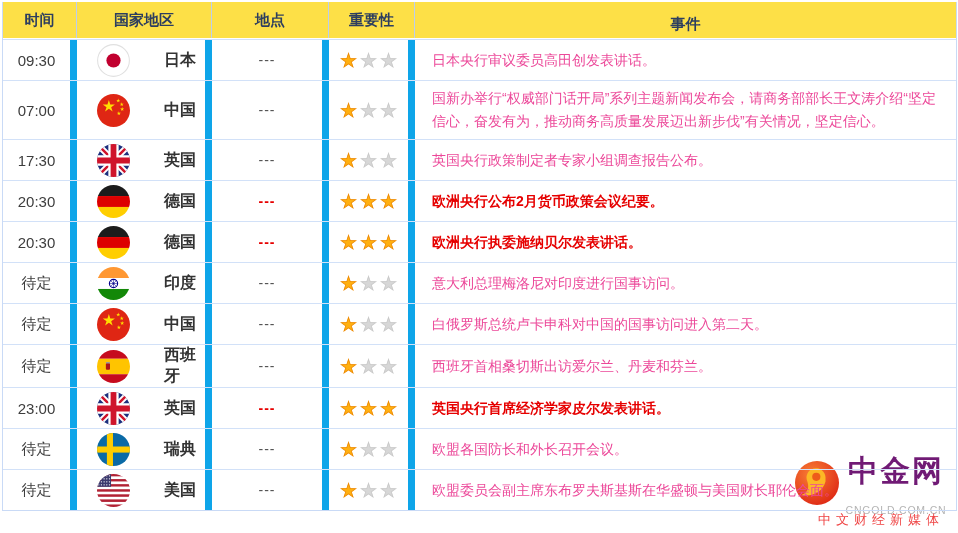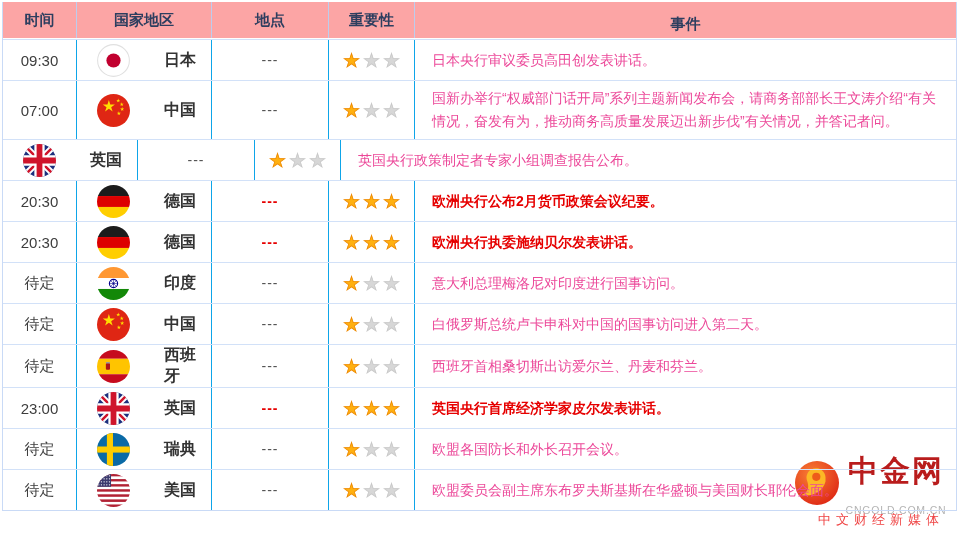--- a/index.html
+++ b/index.html
@@ -6,45 +6,45 @@
   body{
     width:958px;height:533px;background:#ffffff;
     font-family:"Liberation Sans","DejaVu Sans",sans-serif;
     position:relative;overflow:hidden;
   }
   .stage{position:absolute;inset:0;}
   
   .watermark{position:absolute;right:8px;bottom:4px;width:156px;height:76px;z-index:1;pointer-events:none;}
   .wm-icon{position:absolute;left:0;top:7px;}
   .wm-text{position:absolute;left:50px;top:2px;width:104px;text-align:center;}
-  .wm-brand{font-size:30px;font-weight:bold;color:#b91c1c;line-height:1.05;letter-spacing:2px;white-space:nowrap;}
+  .wm-brand{font-size:30px;font-weight:bold;color:#701a75;line-height:1.05;letter-spacing:2px;white-space:nowrap;}
   .wm-domain{font-size:10.5px;color:#b4b4b4;letter-spacing:0.8px;margin-top:17px;white-space:nowrap;}
   .wm-slogan{position:absolute;left:24px;bottom:0;font-size:13px;color:#ef4444;letter-spacing:5px;white-space:nowrap;}
   
   .calendar{
     position:absolute;left:2px;top:2px;width:953px;z-index:2;
     border:1px solid #c9daf6;border-top:none;background:transparent;
   }
-  .thead{display:flex;background:#fca5a5;height:36px;align-items:stretch;
+  .thead{display:flex;background:#fde047;height:36px;align-items:stretch;
          border-bottom:1px solid #ffffff;}
   .thead .cell{
     display:flex;align-items:center;justify-content:center;
     font-size:15px;font-weight:bold;color:#2d3e5f;
     border-right:1px solid #bccdee;box-sizing:border-box;
   }
   .thead .cell:last-child{border-right:none;margin-top:8px;}
   .trow{display:flex;align-items:stretch;border-top:1px solid #d2e1f8;background:transparent;}
   .trow:first-child{border-top:1px solid #d2e1f8;}
   .cell{box-sizing:border-box;}
   .c-time{width:74px;min-width:74px;}
   .c-country{width:135px;min-width:135px;}
   .c-loc{width:117px;min-width:117px;text-align:right;}
   .c-imp{width:86px;min-width:86px;}
   .c-event{flex:1;}
-  .trow .cell{border-right:1px solid #0ea5e9;display:flex;align-items:center;min-height:40px;}
+  .trow .cell{border-right:7px solid #0ea5e9;display:flex;align-items:center;min-height:40px;}
   .trow .cell:last-child{border-right:none;}
   .trow .c-time{justify-content:center;font-size:15px;color:#3d3d3d;}
   .trow .c-country{justify-content:flex-start;padding-left:20px;gap:10px;}
   .cname{font-size:16px;font-weight:bold;color:#333333;margin-left:24px;}
   .flag{width:33px;height:33px;display:inline-flex;}
   .flag svg{width:33px;height:33px;display:block;}
   .trow .c-loc{justify-content:center;font-size:14px;color:#555555;letter-spacing:1px;}
   .trow .c-imp{justify-content:center;gap:3px;}
   .star{font-size:19px;line-height:1;}
   .star.on{color:#ffb010;-webkit-text-stroke:0.8px #ee8a00;}
@@ -127,23 +127,24 @@
               </svg>
             </span>
         <span class="cname">中国</span>
       </div>
       <div class="cell c-loc">---</div>
       <div class="cell c-imp">
             <span class="star on">★</span>
             <span class="star off">★</span>
             <span class="star off">★</span>
           </div>
-      <div class="cell c-event">国新办举行“权威部门话开局”系列主题新闻发布会，请商务部部长王文涛介绍“有关情况，奋发有为，推动商务高质量发展迈出新步伐”有关情况，并答记者问。</div>
-    </div>
-        <div class="trow">
+      <div class="cell c-event">国新办举行“权威部门话开局”系列主题新闻发布会，请商务部部长王文涛介绍“坚定信心，奋发有为，推动商务高质量发展迈出新步伐”有关情况，坚定信心。</div>
+    </div>
+        <div class="trow">
+      <div class="cell c-time">17:30</div>
       <div class="cell c-country">
         <span class="flag">
               <svg viewBox="0 0 32 32">
                 <defs>
                   <clipPath id="cp2">
                     <circle cx="16" cy="16" r="16"></circle>
                   </clipPath>
                 </defs>
                 <g clip-path="url(#cp2)">
                   <rect width="32" height="32" fill="#1c2f7d"></rect>

